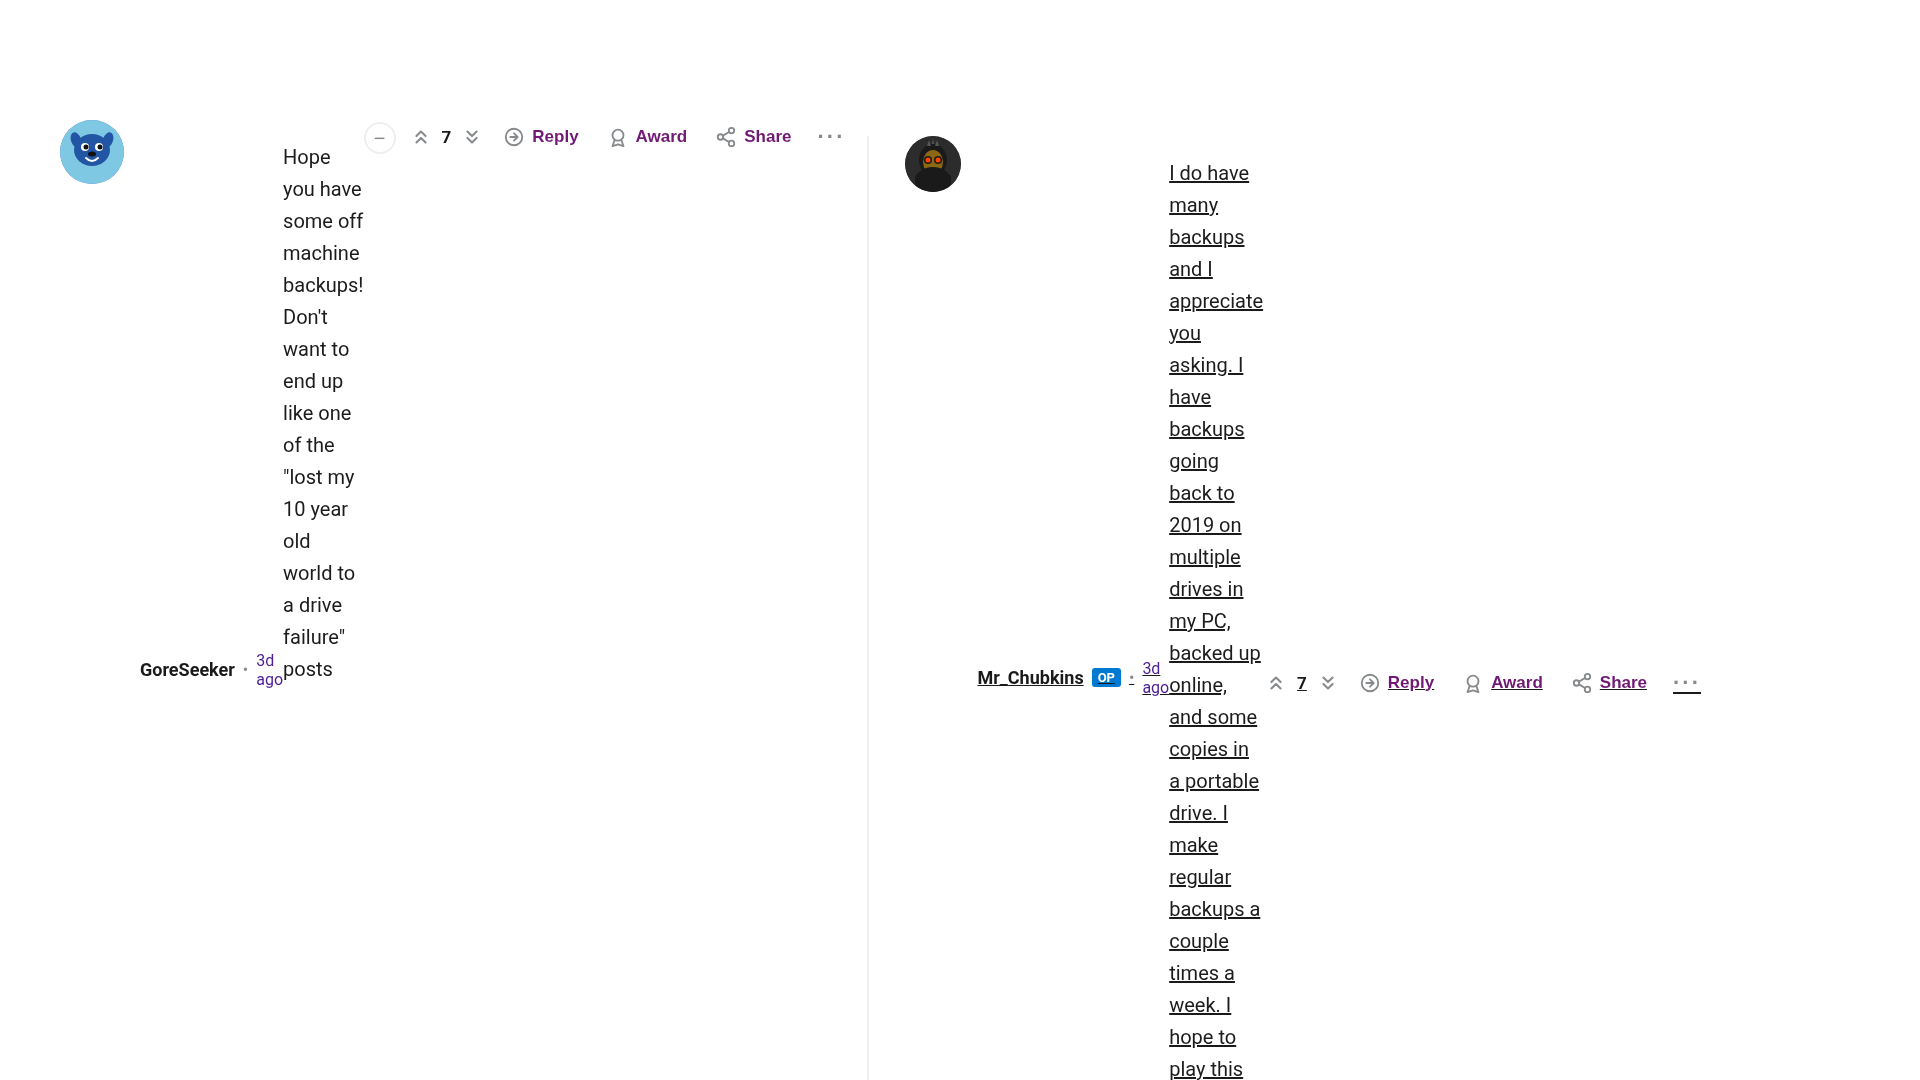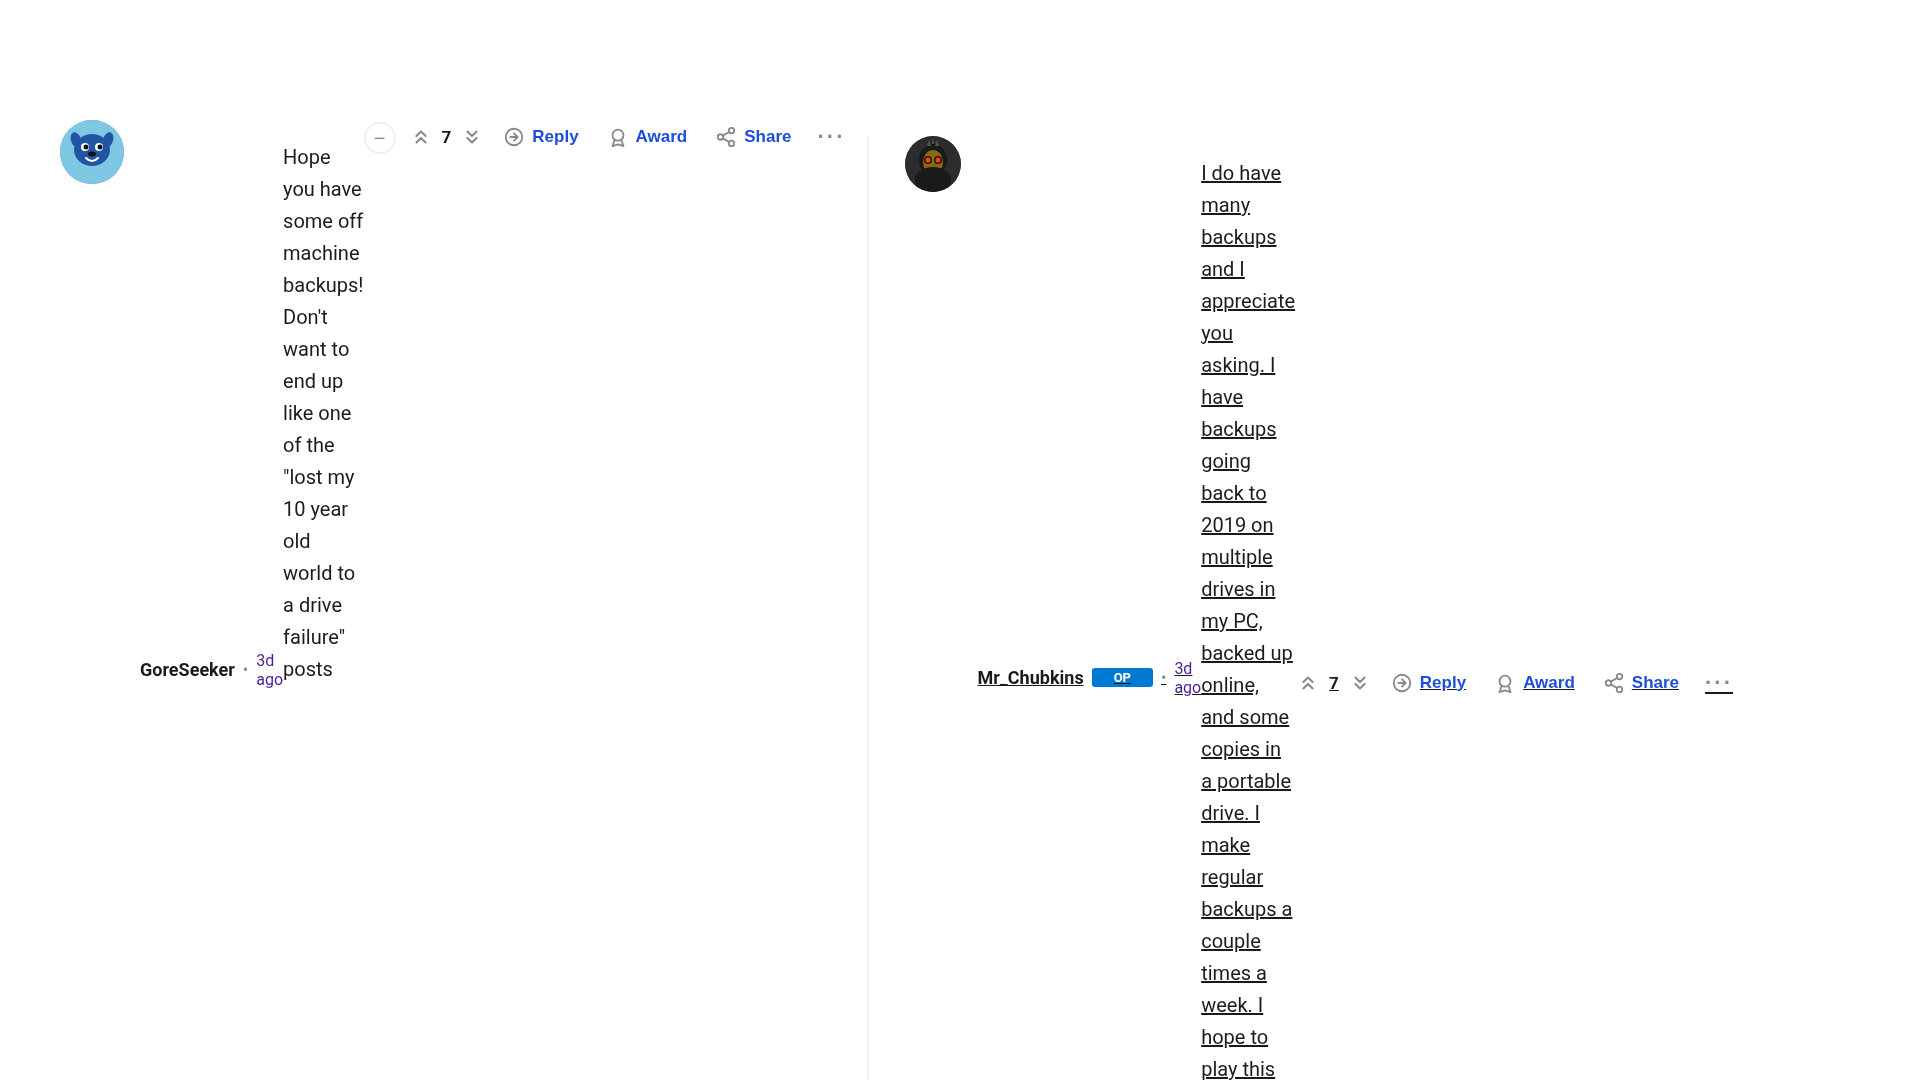--- a/index.html
+++ b/index.html
@@ -64,21 +64,21 @@
       font-weight: 700;
       font-size: 18px;
       color: #1a1a1b;
     }
 
     .op-badge {
       background: #0079d3;
       color: white;
       font-size: 13px;
       font-weight: 700;
-      padding: 2px 22px;
+      padding: 2px 6px;
       border-radius: 3px;
     }
 
     .comment-timestamp {
       font-size: 16px;
       color: #4c1d95;
     }
 
     .comment-dot {
       color: #878a8c;
@@ -101,21 +101,21 @@
       flex-wrap: nowrap;
     }
 
     .action-btn {
       display: flex;
       align-items: center;
       gap: 7px;
       background: none;
       border: none;
       cursor: pointer;
-      color: #1d4ed8;
+      color: #701a75;
       font-size: 17px;
       font-weight: 700;
       padding: 6px 10px;
       border-radius: 4px;
     }
 
     .vote-count {
       font-size: 17px;
       font-weight: 700;
       color: #1a1a1b;

